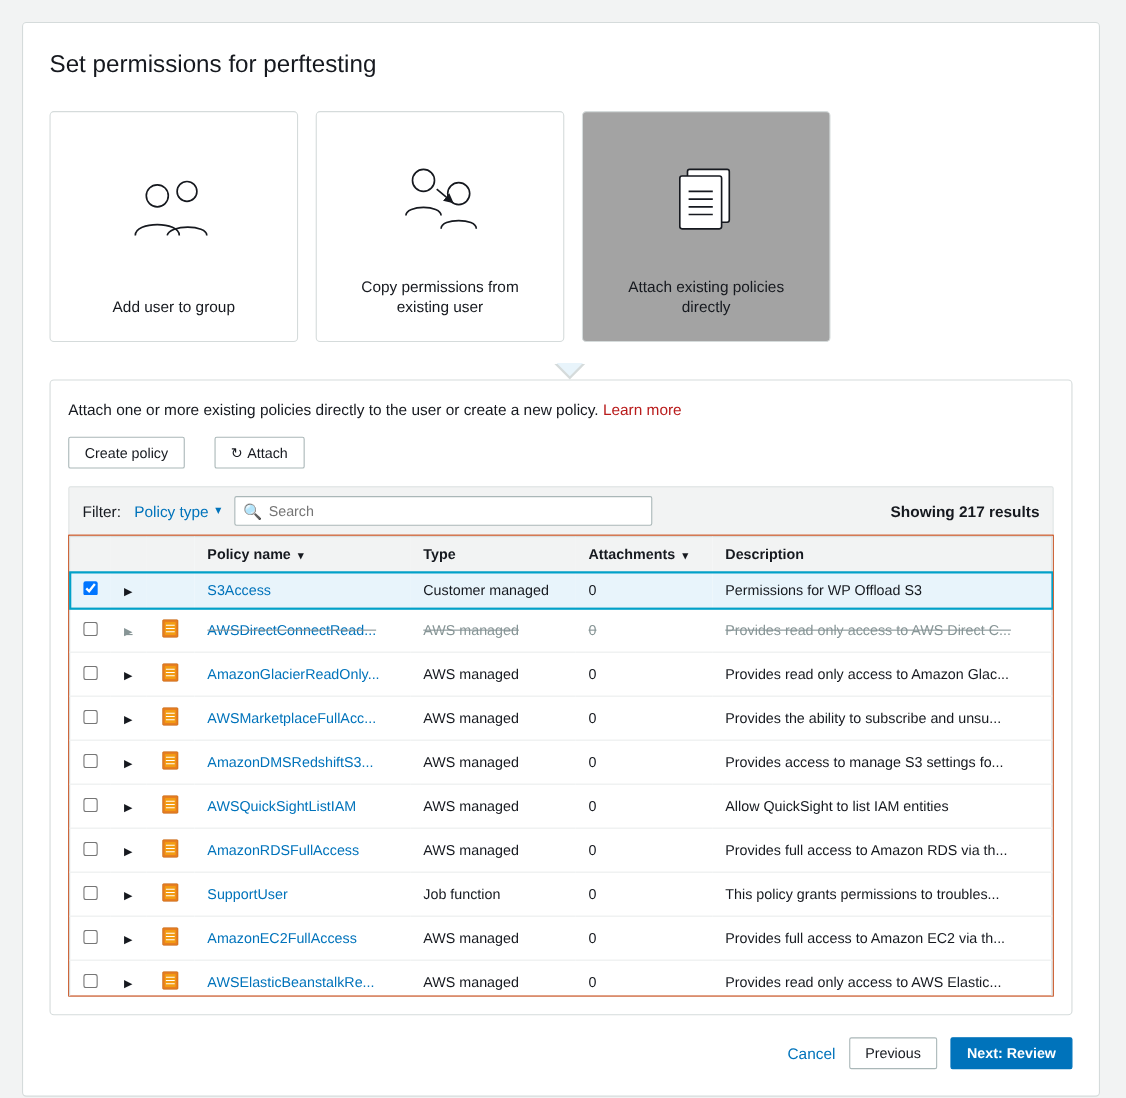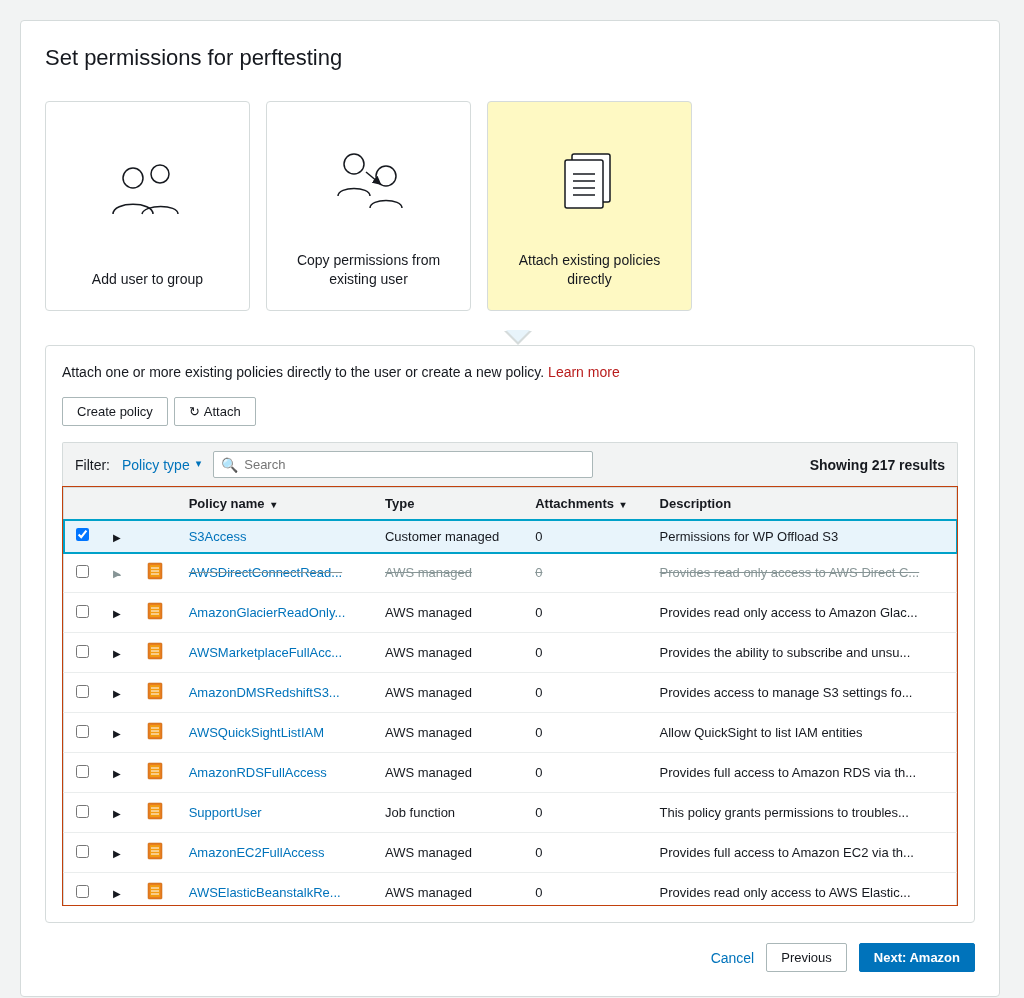--- a/index.html
+++ b/index.html
@@ -25,32 +25,32 @@
     }
     .permission-cards {
       display: flex;
       gap: 16px;
       margin-bottom: 24px;
     }
     .permission-card {
       border: 1px solid #d5dbdb;
       border-radius: 4px;
       padding: 20px;
-      width: 205px;
+      width: 226px;
       min-height: 210px;
       display: flex;
       flex-direction: column;
       align-items: center;
       justify-content: flex-end;
       cursor: pointer;
       background: #fff;
       text-align: center;
     }
     .permission-card.selected {
-      background: #fef9c3;
+      background: #a3a3a3;
       border-color: #d5dbdb;
     }
     .permission-card .icon-area {
       flex: 1;
       display: flex;
       align-items: center;
       justify-content: center;
     }
     .permission-card .card-label {
       font-size: 14px;
@@ -68,21 +68,21 @@
       font-size: 14px;
       color: #16191f;
       line-height: 1.5;
     }
     .description-text a {
       color: #b91c1c;
       text-decoration: none;
     }
     .action-buttons {
       display: flex;
-      gap: 6px;
+      gap: 27px;
       margin-bottom: 16px;
     }
     .btn {
       padding: 6px 14px;
       border-radius: 2px;
       font-size: 13px;
       cursor: pointer;
       border: 1px solid;
     }
     .btn-default {
@@ -494,15 +494,15 @@
               <td>Provides read only access to AWS Elastic...</td>
             </tr>
           </tbody>
       </table>
     </div>
   </div>
 
   <div class="footer-buttons">
     <button class="btn-link">Cancel</button>
     <button class="btn btn-secondary">Previous</button>
-    <button class="btn btn-primary">Next: Amazon</button>
+    <button class="btn btn-primary">Next: Review</button>
   </div>
 </div>
 
 </body></html>

